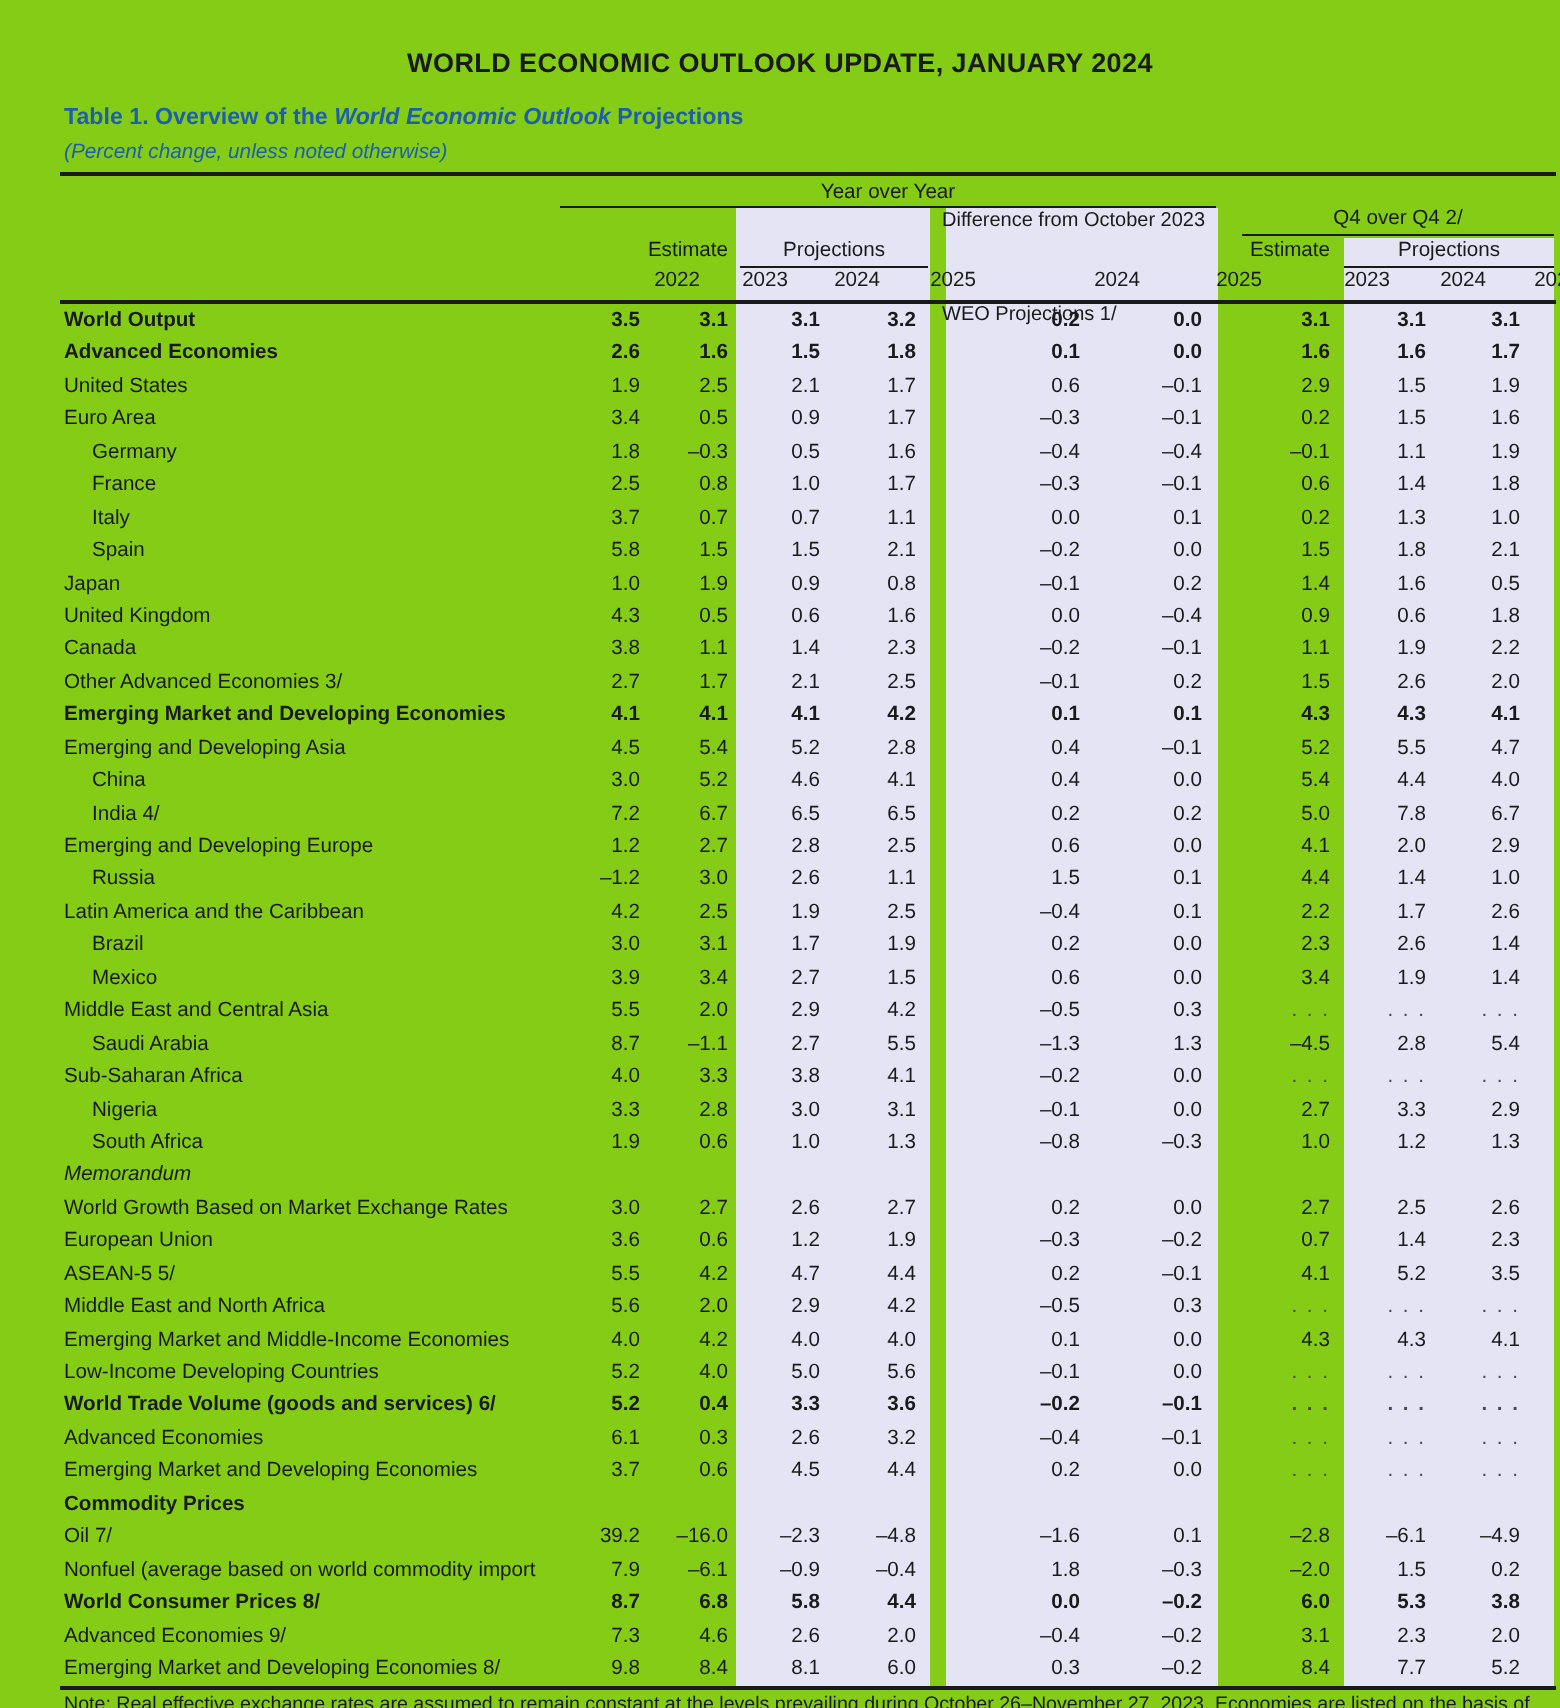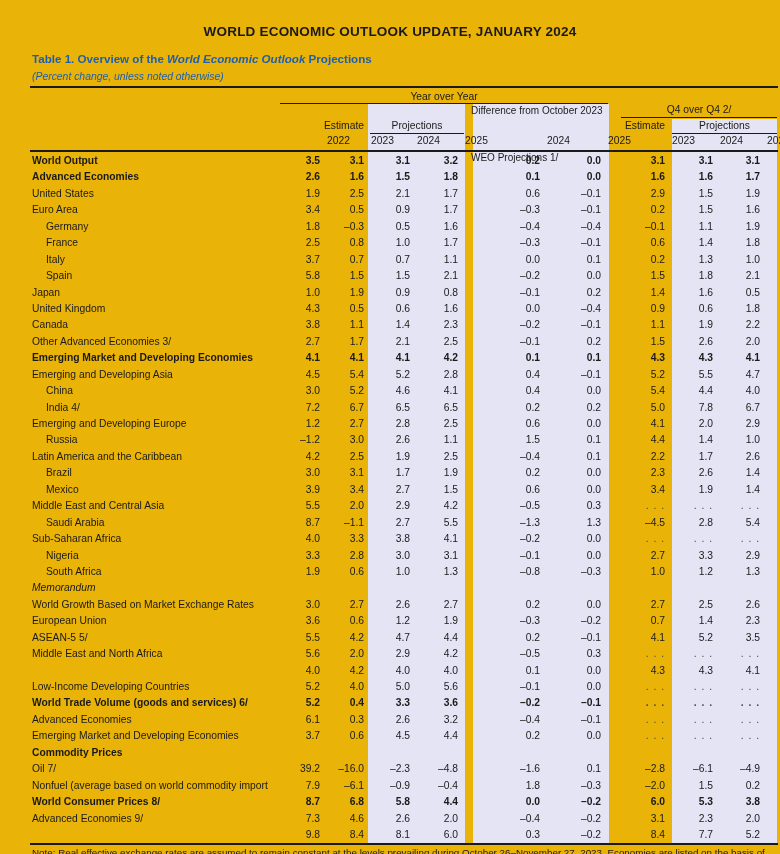--- a/index.html
+++ b/index.html
@@ -1,17 +1,17 @@
 <!DOCTYPE html>
 <html><head>
 <meta charset="utf-8">
 <style>
   html,body{margin:0;padding:0;background:#ffffff;}
   #page{
-    position:relative;width:780px;height:854px;background:#eab308;overflow:hidden;
+    position:relative;width:780px;height:854px;background:#84cc16;overflow:hidden;
     font-family:"Liberation Sans","DejaVu Sans",sans-serif;color:#1a1a1a;
   }
   
   .title{position:absolute;top:24px;left:0;width:780px;text-align:center;
          font-size:13.5px;font-weight:700;letter-spacing:.2px;}
   .caption{position:absolute;top:52px;left:32px;font-size:11.6px;font-weight:700;color:#1d5fae;white-space:nowrap;}
   .caption .it{font-style:italic;}
   .subcaption{position:absolute;top:71px;left:32px;font-size:10.4px;font-style:italic;color:#1d5fae;white-space:nowrap;}
   
   .rule{position:absolute;background:#1a1a1a;}
@@ -456,20 +456,21 @@
         <span class="cell c1">2.0</span>
         <span class="cell c2">2.9</span>
         <span class="cell c3">4.2</span>
         <span class="cell c4">–0.5</span>
         <span class="cell c5">0.3</span>
         <span class="cell c6 dots">. . .</span>
         <span class="cell c7 dots">. . .</span>
         <span class="cell c8 dots">. . .</span>
       </div>
       <div class="row">
+        <span class="lab">Emerging Market and Middle-Income Economies</span>
         <span class="cell c0">4.0</span>
         <span class="cell c1">4.2</span>
         <span class="cell c2">4.0</span>
         <span class="cell c3">4.0</span>
         <span class="cell c4">0.1</span>
         <span class="cell c5">0.0</span>
         <span class="cell c6">4.3</span>
         <span class="cell c7">4.3</span>
         <span class="cell c8">4.1</span>
       </div>
@@ -566,20 +567,21 @@
         <span class="cell c1">4.6</span>
         <span class="cell c2">2.6</span>
         <span class="cell c3">2.0</span>
         <span class="cell c4">–0.4</span>
         <span class="cell c5">–0.2</span>
         <span class="cell c6">3.1</span>
         <span class="cell c7">2.3</span>
         <span class="cell c8">2.0</span>
       </div>
       <div class="row">
+        <span class="lab">Emerging Market and Developing Economies 8/</span>
         <span class="cell c0">9.8</span>
         <span class="cell c1">8.4</span>
         <span class="cell c2">8.1</span>
         <span class="cell c3">6.0</span>
         <span class="cell c4">0.3</span>
         <span class="cell c5">–0.2</span>
         <span class="cell c6">8.4</span>
         <span class="cell c7">7.7</span>
         <span class="cell c8">5.2</span>
       </div>

